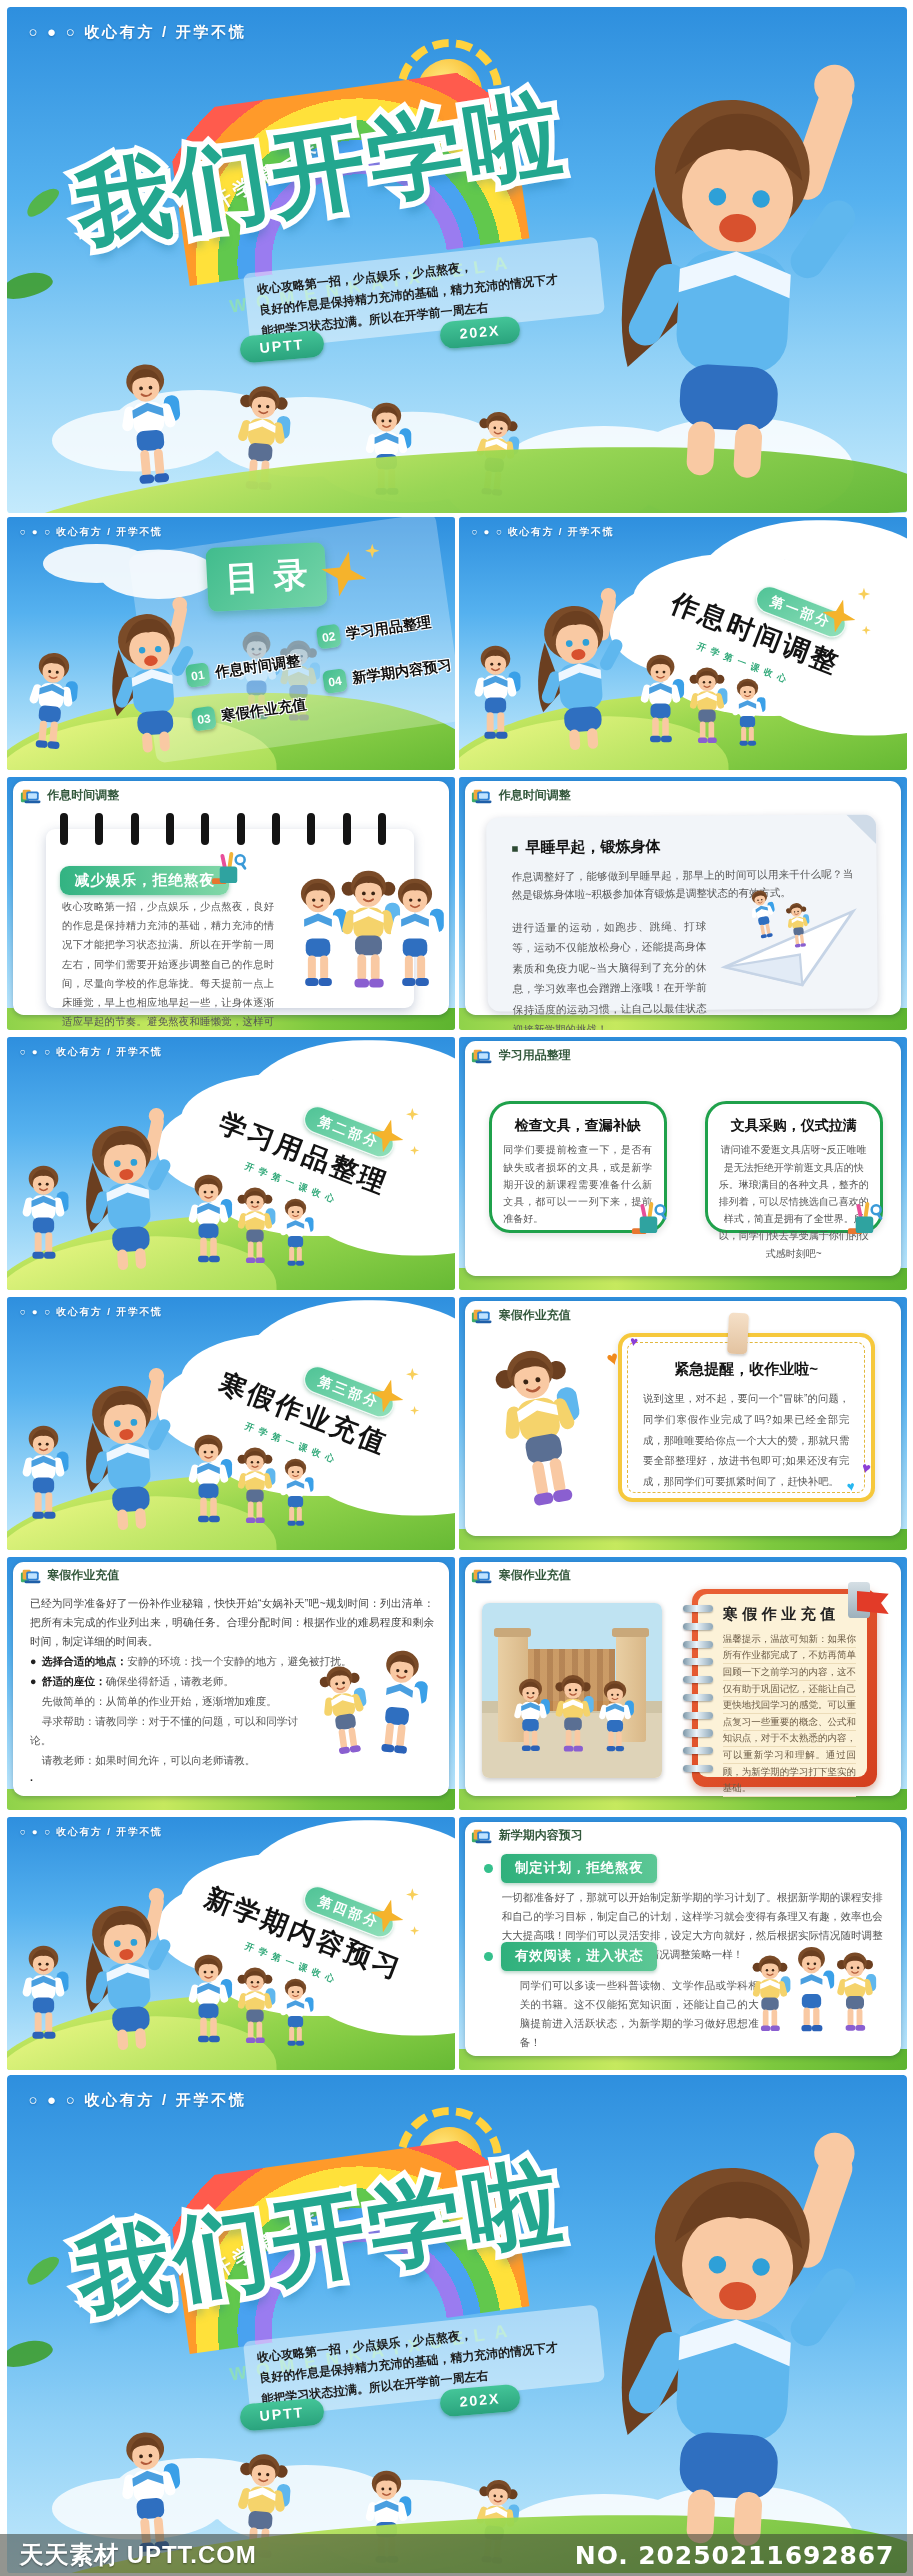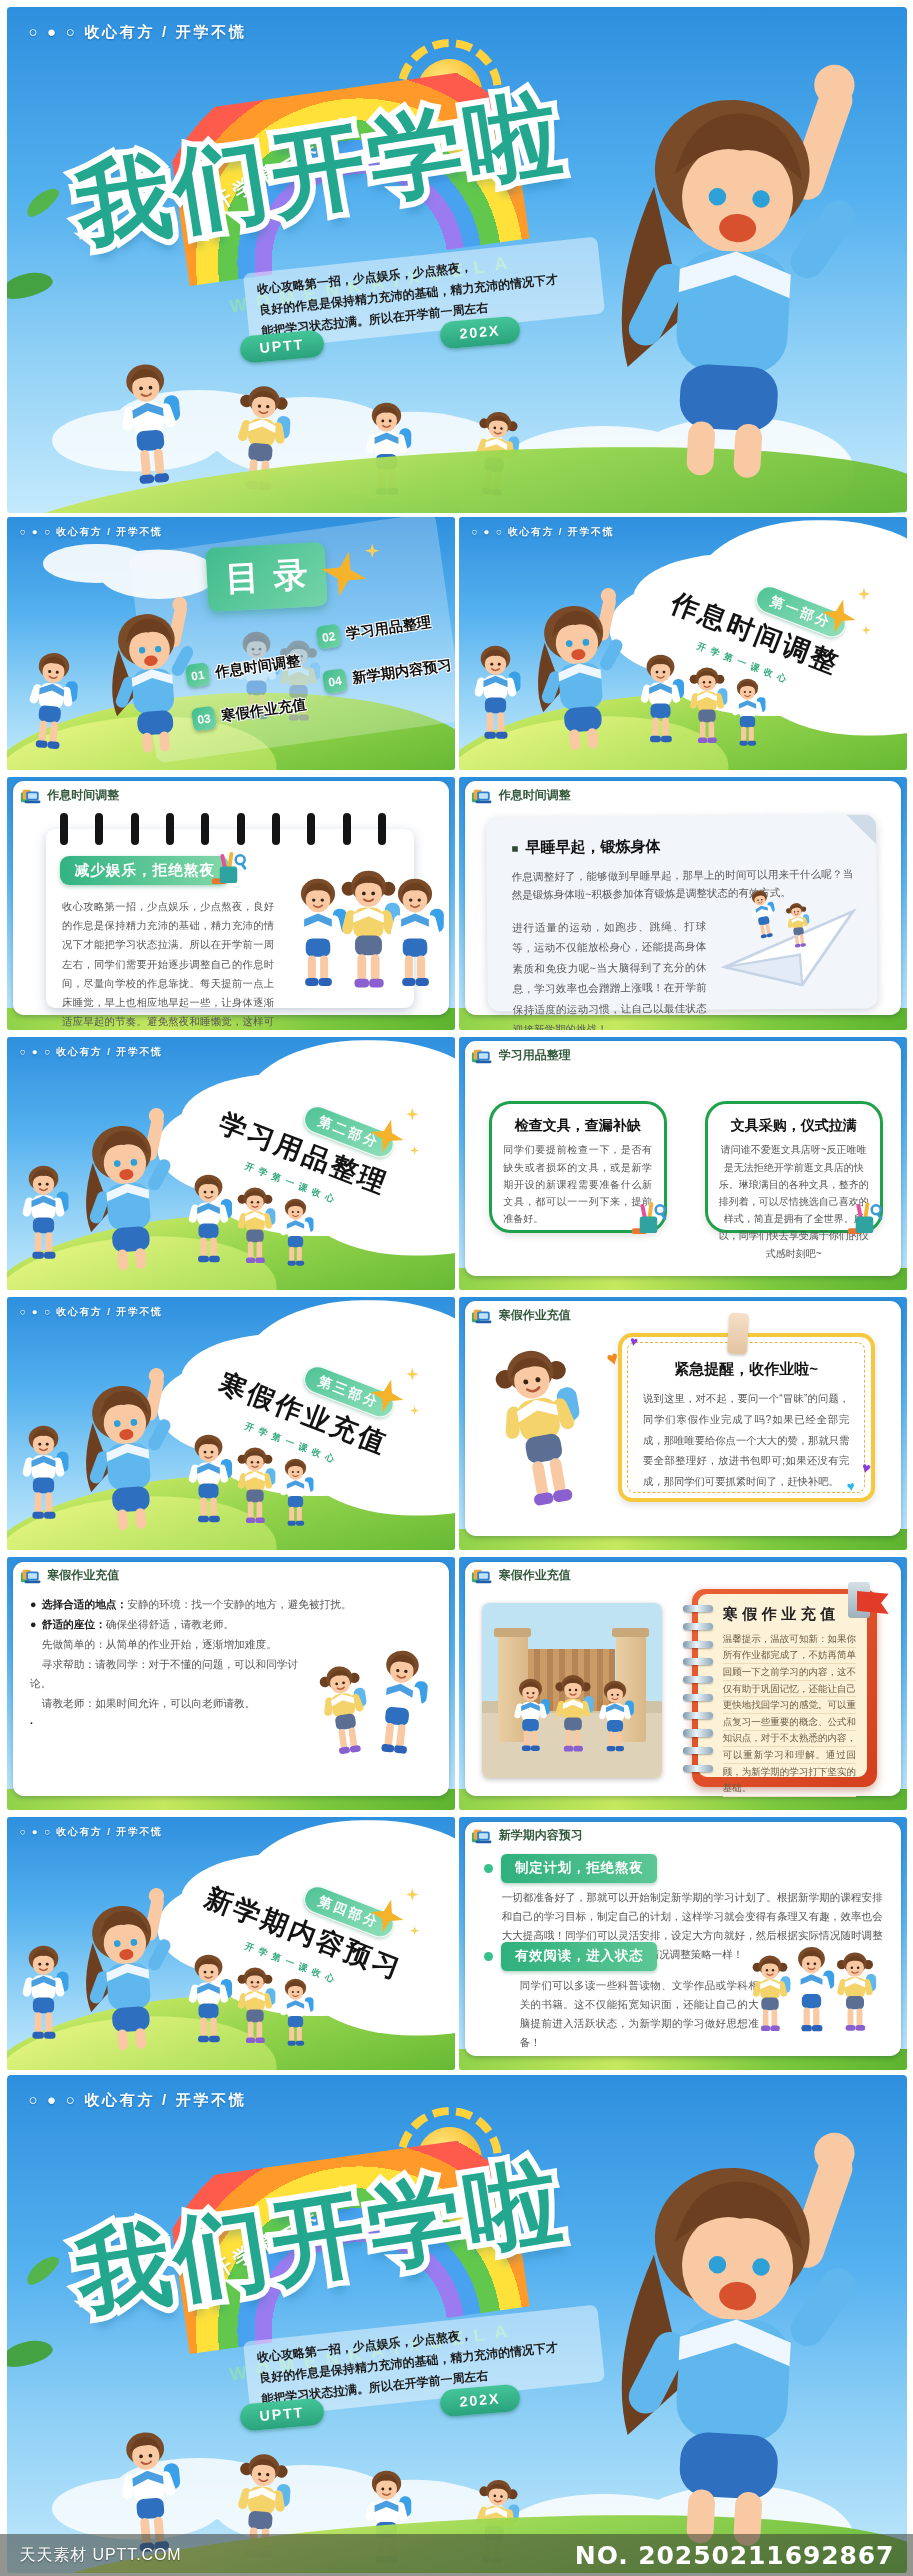--- a/index.html
+++ b/index.html
@@ -60,21 +60,21 @@
 .toc-label{font-size:14.3px;font-weight:900;color:#101010;
   text-shadow:0.9px 0.9px 0 #fff,-0.9px -0.9px 0 #fff,0.9px -0.9px 0 #fff,-0.9px 0.9px 0 #fff}
 
 .cgrass{position:absolute;left:0;right:0;bottom:0;height:21.4px;z-index:0;background:linear-gradient(90deg,#8fd24a,#c6e95e 35%,#7cc83e 70%,#5db42f)}
 .panel{position:absolute;inset:4.5px 6.2px 14.3px;background:#fff;border-radius:10.7px;z-index:2;box-shadow:0 1.8px 5.3px rgba(0,30,70,.25)}
 .chead{position:absolute;left:12.5px;top:9.8px;display:flex;align-items:center;gap:6.2px;font-weight:900;font-size:12px;color:#33583c;z-index:4}
 .chead svg{width:21.4px;height:18px;flex:none}
 .rings{position:absolute;left:53px;right:69px;top:36px;display:flex;justify-content:space-between;z-index:4}
 .rings i{width:8px;height:32px;border:4px solid #141414;border-radius:8px;background:rgba(255,255,255,.55)}
 .ncard{position:absolute;left:39px;right:41px;top:52px;bottom:22px;background:#fff;border-radius:9px;box-shadow:0 3.6px 10.7px rgba(80,100,140,.3);z-index:3}
-.gpill{position:absolute;left:14.3px;top:27px;background:linear-gradient(90deg,#32b382,#82d8a8);color:#fff;font-weight:900;font-size:14.7px;padding:5.3px 14.3px;border-radius:9px;letter-spacing:0.9px;box-shadow:0 1.8px 4.5px rgba(40,140,100,.4)}
+.gpill{position:absolute;left:14.3px;top:37px;background:linear-gradient(90deg,#32b382,#82d8a8);color:#fff;font-weight:900;font-size:14.7px;padding:5.3px 14.3px;border-radius:9px;letter-spacing:0.9px;box-shadow:0 1.8px 4.5px rgba(40,140,100,.4)}
 .nbody{position:absolute;left:16px;top:68px;width:212px;font-size:10.3px;line-height:1.87;color:#555;text-align:justify}
 .paper{position:absolute;left:28.5px;top:39px;right:30px;bottom:19.6px;background:#f2f5f9;border-radius:12.5px;box-shadow:0 2.7px 8px rgba(0,20,60,.18);transform:rotate(-.5deg);z-index:3}
 .paper::after{content:"";position:absolute;right:0;top:0;width:0;height:0;border-style:solid;border-width:0 30px 30px 0;border-color:transparent #cfdbe8 transparent transparent;border-top-right-radius:12.5px}
 .p-title{position:absolute;left:25px;top:21.4px;font-size:15px;font-weight:900;color:#111}
 .p-title .sq{color:#2d4a33;font-size:11.6px;margin-right:7.1px}
 .p1{position:absolute;left:25px;top:50px;right:23px;font-size:10.5px;line-height:1.75;color:#555;text-align:justify}
 .p2{position:absolute;left:25px;top:100px;width:194px;font-size:10.5px;line-height:1.95;color:#555;text-align:justify}
 .scard{position:absolute;top:64px;width:178px;height:132px;background:#fff;border:3.1px solid #1fa14b;border-radius:21.4px;box-shadow:0 2.7px 7.1px rgba(0,0,0,.12);z-index:3}
 .scard h3{margin-top:13.4px;text-align:center;font-size:14px;font-weight:900;color:#111}
 .scard p{padding:6.2px 11.6px 0;font-size:10px;color:#555;line-height:1.72}
@@ -107,21 +107,21 @@
 .vrings i{width:30px;height:7.1px;border-radius:4.5px;background:linear-gradient(90deg,#7d97a8,#eaf4fa 45%,#8ea7b8);box-shadow:0 0.9px 1.8px rgba(0,0,0,.3)}
 .flag-tab{position:absolute;left:389px;top:25px;width:22px;height:36px;background:linear-gradient(180deg,#d5dfe5,#9db0bb);border-radius:3.6px;z-index:5}
 .flag{position:absolute;left:398px;top:34px;width:32px;height:23px;background:#e23b28;z-index:6;clip-path:polygon(0 0,100% 12%,76% 52%,100% 100%,0 86%)}
 .ptag-row{position:absolute;left:25px;display:flex;align-items:center;gap:8px;z-index:3}
 .pdot{width:9.8px;height:9.8px;border-radius:50%;background:#35c08c}
 .ptag{background:linear-gradient(90deg,#2fb07c,#5cc795);color:#fff;font-weight:900;font-size:13.4px;padding:5.3px 13.4px;border-radius:5.3px;letter-spacing:0.9px;box-shadow:0 1.8px 3.6px rgba(30,120,80,.3)}
 .pbody{position:absolute;font-size:10.5px;line-height:1.8;color:#555;text-align:justify;z-index:3}
 
 .site-footer{position:absolute;left:0;right:0;bottom:0;height:42px;z-index:10;background:rgba(58,62,52,.55);
   display:flex;justify-content:space-between;align-items:center;padding:0 19.6px;color:#fff}
-.f-left{font-size:16px;font-weight:normal;letter-spacing:0.9px;text-shadow:0 0.9px 1.8px rgba(0,0,0,.4)}
+.f-left{font-size:24px;font-weight:bold;letter-spacing:0.9px;text-shadow:0 0.9px 1.8px rgba(0,0,0,.4)}
 .f-right{font-size:25px;font-weight:bold;font-family:"DejaVu Sans","Liberation Sans",sans-serif;letter-spacing:0.9px}
 </style>
 </head>
 <body>
 
 <svg width="0" height="0" style="position:absolute">
 <defs>
 <symbol id="kidA" viewBox="0 0 60 120">
   <ellipse cx="30" cy="18" rx="16" ry="14" fill="#7a4b28"></ellipse>
   <circle cx="30" cy="24" r="11.5" fill="#f9c9a3"></circle>
@@ -491,20 +491,21 @@
     <div class="cell slide">
       <div class="cgrass"></div>
       <div class="panel"></div>
       <div class="chead">
           <svg viewBox="0 0 24 20" width="21.4" height="18">
             <use href="#hicon"></use>
           </svg>
           <span>寒假作业充值</span>
         </div>
       <div class="tips-body">
+        <p class="t-intro">已经为同学准备好了一份补作业秘籍，快快开始“女娲补天”吧~规划时间：列出清单：把所有未完成的作业列出来，明确任务。合理分配时间：根据作业的难易程度和剩余时间，制定详细的时间表。</p>
         <div class="t-row w"><span class="t-mark">●</span><b>选择合适的地点：</b><span class="tx">安静的环境：找一个安静的地方，避免被打扰。</span></div>
         <div class="t-row w"><span class="t-mark">●</span><b>舒适的座位：</b><span class="tx">确保坐得舒适，请教老师。</span></div>
         <div class="t-row"><span class="t-mark"></span><b></b><span class="tx">先做简单的：从简单的作业开始，逐渐增加难度。</span></div>
         <div class="t-row"><span class="t-mark"></span><b></b><span class="tx">寻求帮助：请教同学：对于不懂的问题，可以和同学讨论。</span></div>
         <div class="t-row"><span class="t-mark"></span><b></b><span class="tx">请教老师：如果时间允许，可以向老师请教。</span></div>
         <div class="t-row"><span class="t-mark">·</span></div>
       </div>
       <svg class="kid" style="left:310px;top:105px;width:55px;height:105px;transform:rotate(-8deg);z-index:3" viewBox="0 0 62 118" width="55" height="105">
           <use href="#kidB"></use>
         </svg>

